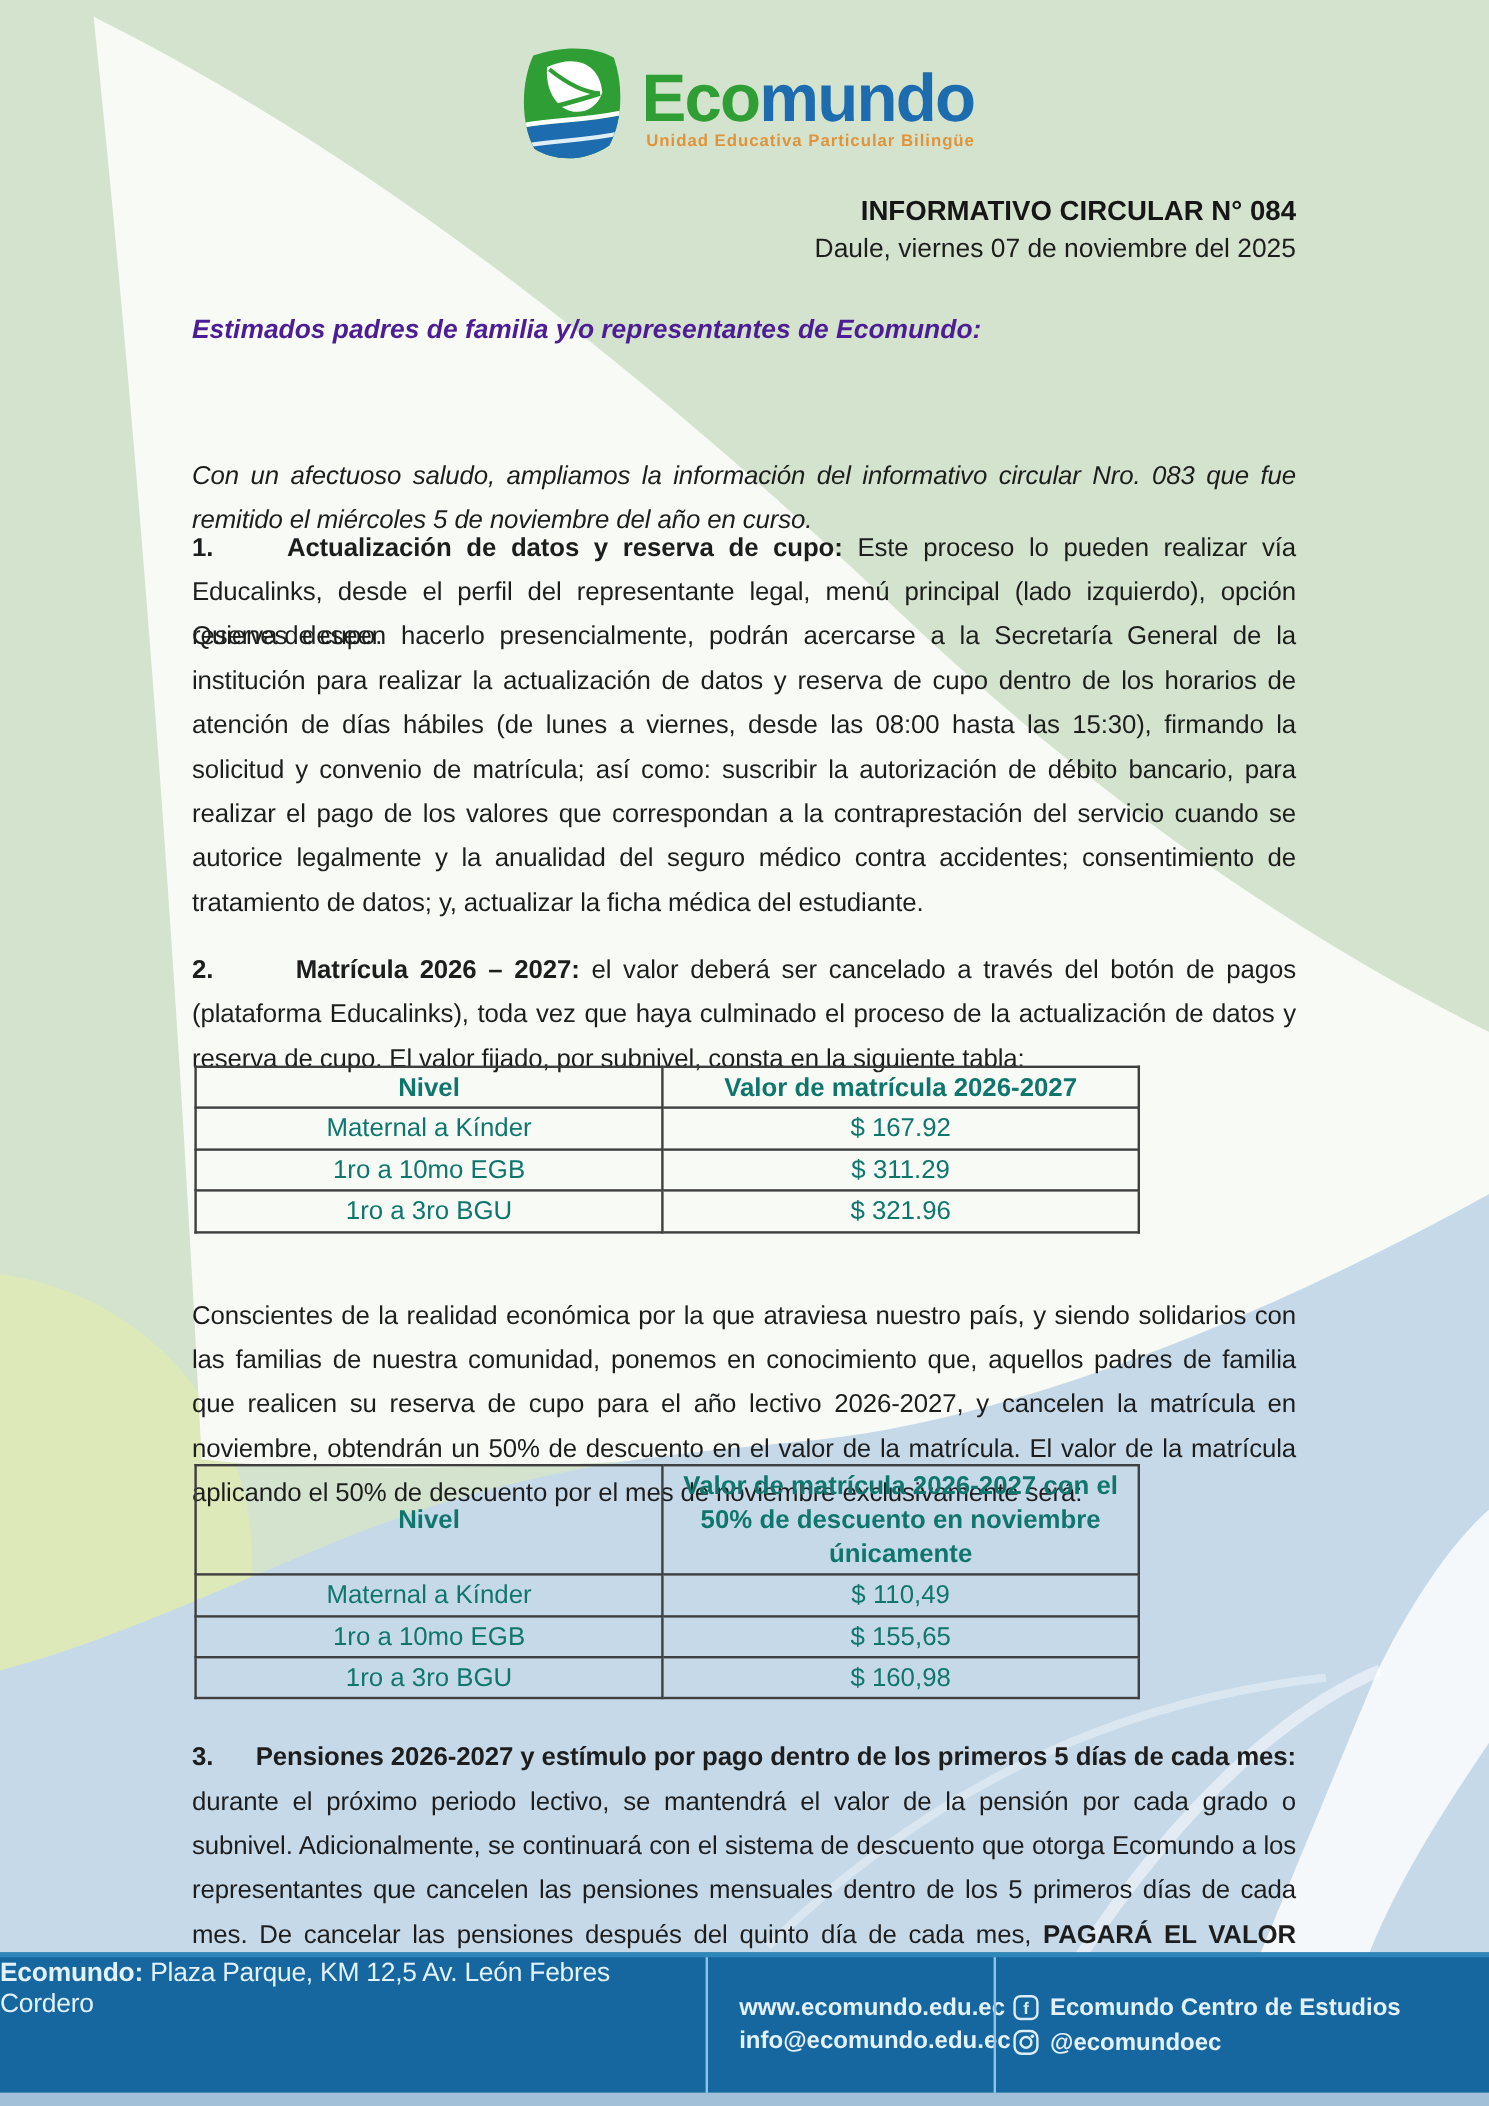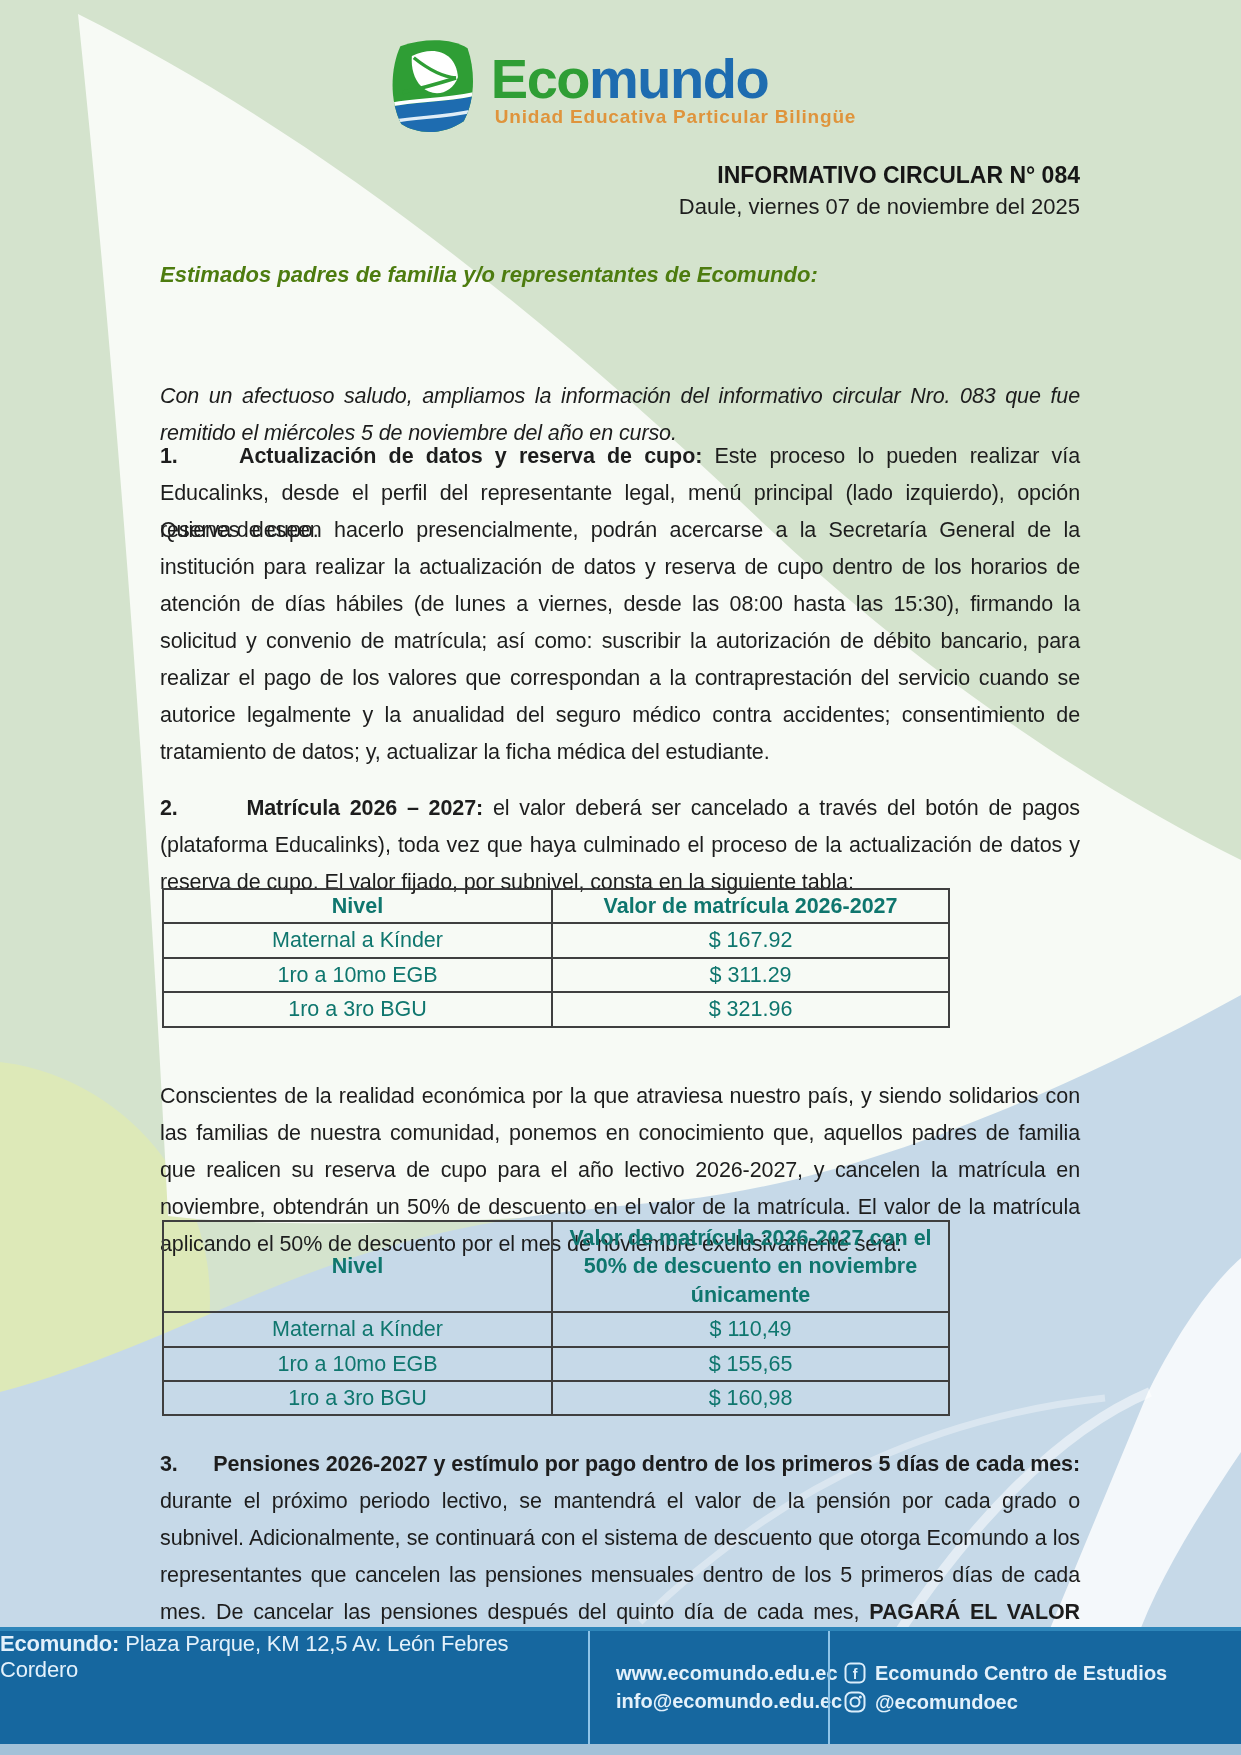--- a/index.html
+++ b/index.html
@@ -11,30 +11,30 @@
   .bg-svg { position:absolute; inset:0; z-index:0; }
   .layer { position:relative; z-index:1; }
 
   
   .logo-wrap { position:absolute; top:38px; left:0; width:100%;
     display:flex; justify-content:center; align-items:center; gap:10px; }
   .logo-text { display:flex; flex-direction:column; align-items:flex-start; }
   .brand { font-size:56px; font-weight:700; letter-spacing:-1.5px; line-height:58px; }
   .brand .eco   { color:#2f9e35; }
   .brand .mundo { color:#1e6cb0; }
-  .tagline { font-size:19px; font-weight:700; color:#df943c; letter-spacing:0.8px; margin-top:-2px; padding-left:4px; }
+  .tagline { font-size:14px; font-weight:700; color:#df943c; letter-spacing:0.8px; margin-top:-2px; padding-left:4px; }
 
   
   .header-meta { position:absolute; top:160px; left:160px; width:920px; text-align:right; }
   .circ-title { font-size:23px; font-weight:700; line-height:31px; color:#161616; }
   .circ-date  { font-size:22px; line-height:31px; color:#1d1d1d; }
 
   
   .greeting { position:absolute; top:262px; left:160px; width:920px;
-    font-size:22px; font-weight:700; font-style:italic; color:#4d7c0f; }
+    font-size:22px; font-weight:700; font-style:italic; color:#4c1d95; }
   .para { position:absolute; left:160px; width:920px;
     font-size:21.5px; line-height:37px; text-align:justify; letter-spacing:-0.1px; }
   .p-intro  { top:356px;font-style:italic; }
   .p-item1  { top:416px; }
   .p-pres   { top:490px; }
   .p-item2  { top:768px; }
   .p-solid  { top:1056px; }
   .p-item3  { top:1424px; }
 
   

